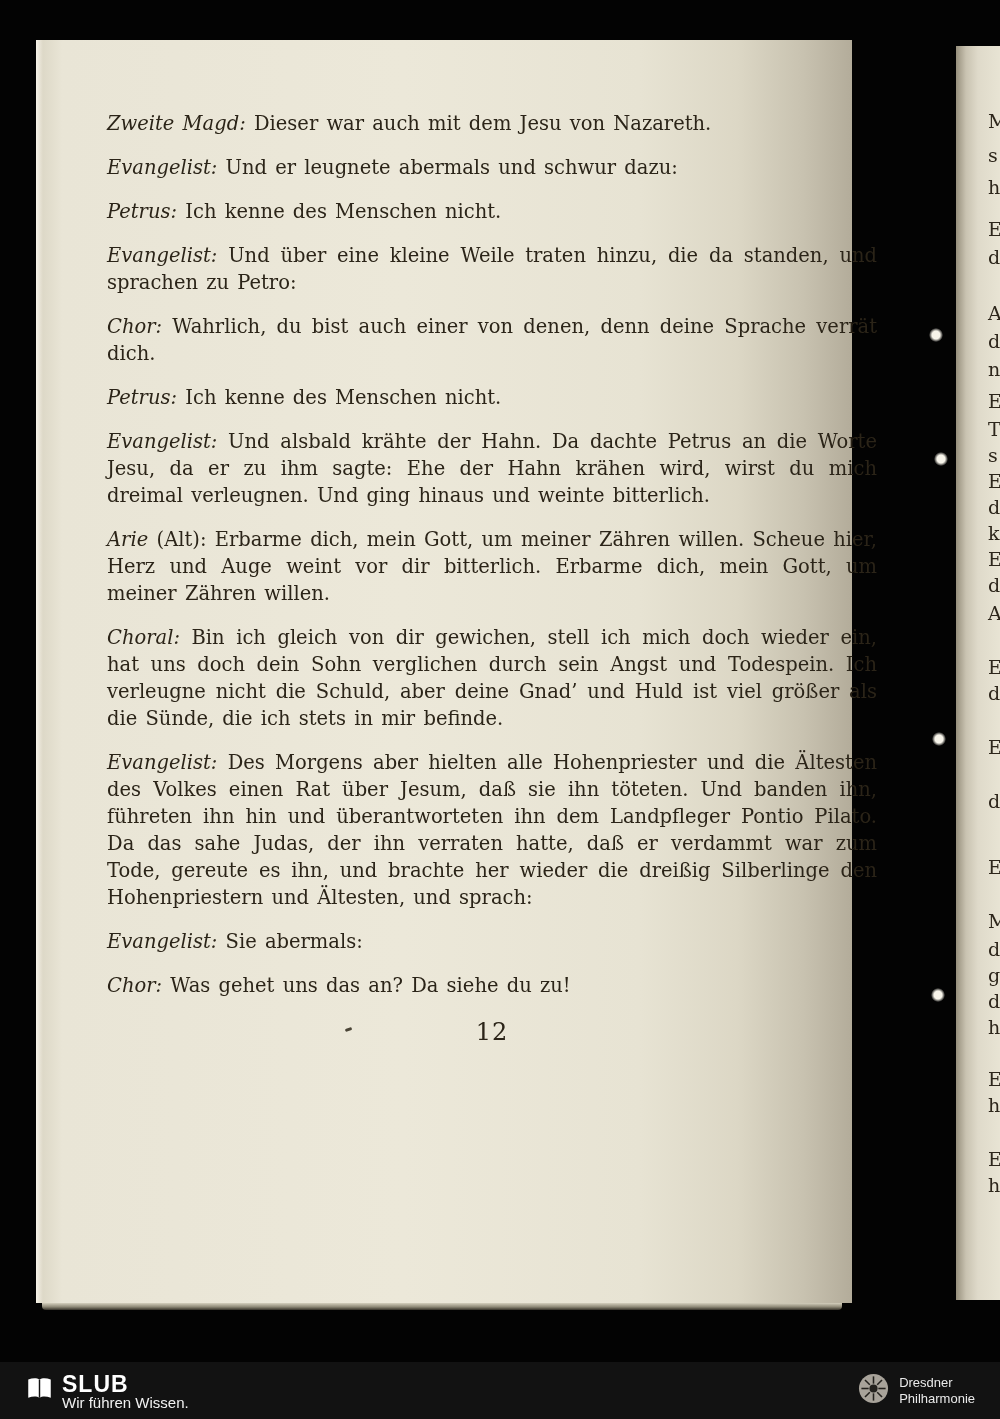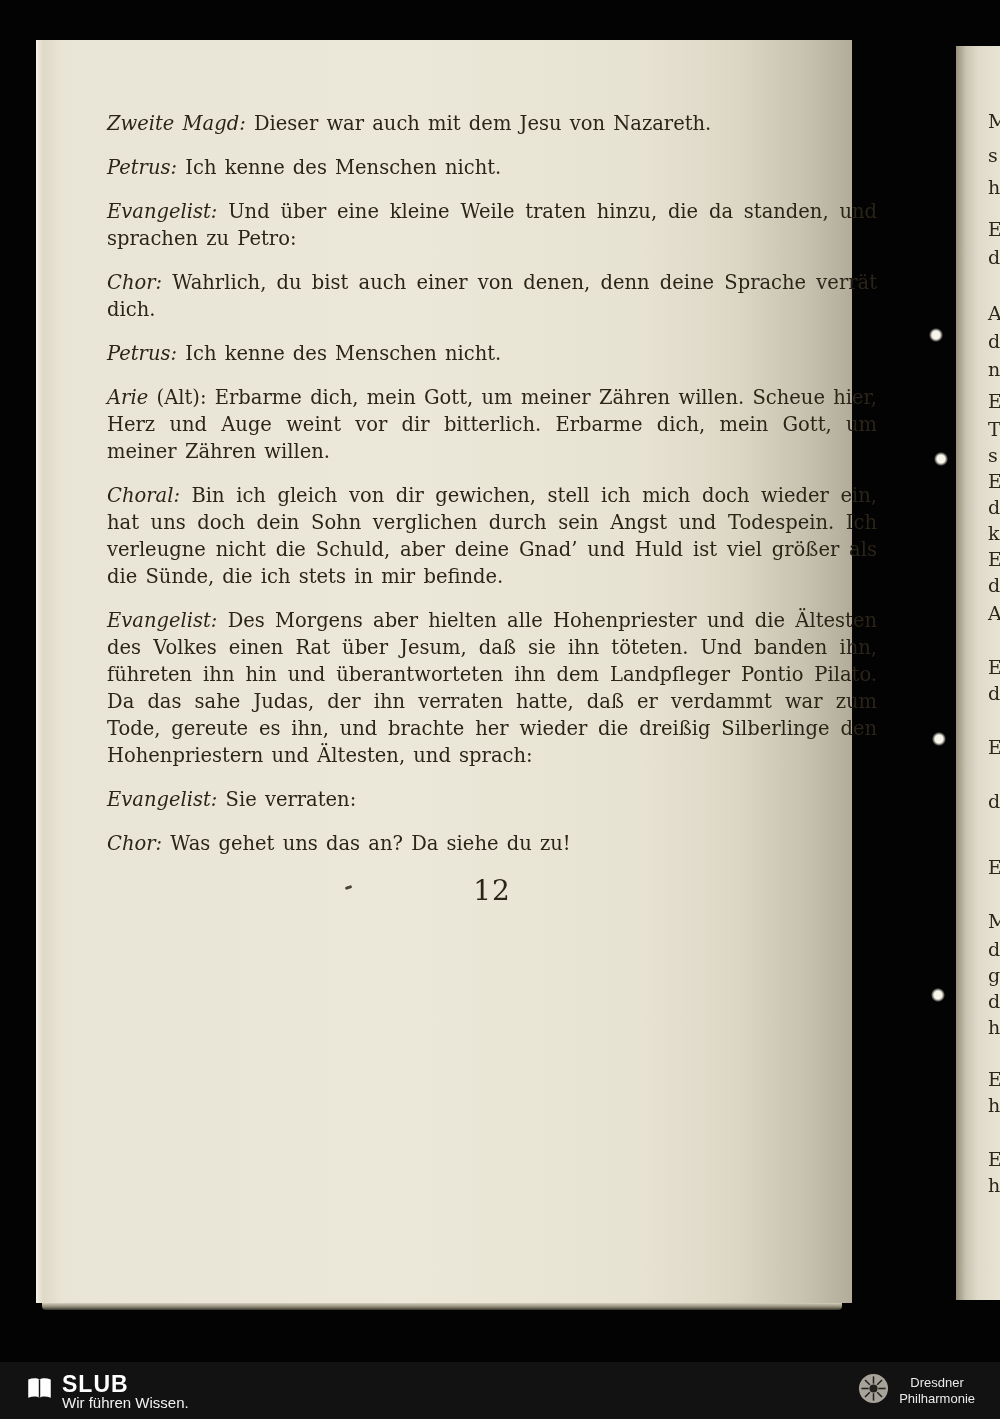--- a/index.html
+++ b/index.html
@@ -39,21 +39,21 @@
     text-align:justify;
     word-spacing:2px;
   }
   .para { margin-bottom:17px; }
   .speaker { font-style:italic; }
 
   .page-number {
     position:relative;
     text-align:center;
     margin-top:20px;
-    font-size:28px;
+    font-size:24px;
     letter-spacing:1px;
     color:#2b2418;
   }
   .page-number::before {          
     content:""; position:absolute; left:238px; top:9px;
     width:7px; height:3px; background:#4a4436; border-radius:2px;
     transform:rotate(-18deg);
   }
 
   .fleck {                        
@@ -82,37 +82,39 @@
     position:absolute; left:0; right:0; bottom:0; height:57px;
     background:#121212;
     font-family:"Liberation Sans", sans-serif;
     display:flex; align-items:center; justify-content:space-between;
   }
   .brand-left { display:flex; align-items:center; gap:9px; margin-left:26px; }
   .brand-left .txt { display:flex; flex-direction:column; }
   .slub-name { color:#ffffff; font-weight:bold; font-size:23px; letter-spacing:1px; line-height:24px; }
   .slub-tagline { color:#f2f2f2; font-size:15px; line-height:13px; }
   .brand-right { display:flex; align-items:center; gap:10px; margin-right:25px; }
-  .partner-text { color:#eaeaea; font-size:13px; line-height:16px;text-align:center; }
+  .partner-text { color:#eaeaea; font-size:13px; line-height:16px; }
 </style>
 </head>
 <body>
 
 <div class="scan-page">
   <div class="text-block">
     <div>
         <p class="para"><span class="speaker">Zweite Magd:</span><span> Dieser war auch mit dem Jesu von Nazareth.</span></p>
+        <p class="para"><span class="speaker">Evangelist:</span><span> Und er leugnete abermals und schwur dazu:</span></p>
         <p class="para"><span class="speaker">Petrus:</span><span> Ich kenne des Menschen nicht.</span></p>
         <p class="para"><span class="speaker">Evangelist:</span><span> Und über eine kleine Weile traten hinzu, die da standen, und sprachen zu Petro:</span></p>
         <p class="para"><span class="speaker">Chor:</span><span> Wahrlich, du bist auch einer von denen, denn deine Sprache verrät dich.</span></p>
         <p class="para"><span class="speaker">Petrus:</span><span> Ich kenne des Menschen nicht.</span></p>
+        <p class="para"><span class="speaker">Evangelist:</span><span> Und alsbald krähte der Hahn. Da dachte Petrus an die Worte Jesu, da er zu ihm sagte: Ehe der Hahn krähen wird, wirst du mich dreimal verleugnen. Und ging hinaus und weinte bitterlich.</span></p>
         <p class="para"><span class="speaker">Arie</span><span> (Alt): Erbarme dich, mein Gott, um meiner Zähren willen. Scheue hier, Herz und Auge weint vor dir bitterlich. Erbarme dich, mein Gott, um meiner Zähren willen.</span></p>
         <p class="para"><span class="speaker">Choral:</span><span> Bin ich gleich von dir gewichen, stell ich mich doch wieder ein, hat uns doch dein Sohn verglichen durch sein Angst und Todespein. Ich verleugne nicht die Schuld, aber deine Gnad’ und Huld ist viel größer als die Sünde, die ich stets in mir befinde.</span></p>
         <p class="para"><span class="speaker">Evangelist:</span><span> Des Morgens aber hielten alle Hohenpriester und die Ältesten des Volkes einen Rat über Jesum, daß sie ihn töteten. Und banden ihn, führeten ihn hin und überantworteten ihn dem Landpfleger Pontio Pilato. Da das sahe Judas, der ihn verraten hatte, daß er verdammt war zum Tode, gereute es ihn, und brachte her wieder die dreißig Silberlinge den Hohenpriestern und Ältesten, und sprach:</span></p>
-        <p class="para"><span class="speaker">Evangelist:</span><span> Sie verraten:</span></p>
+        <p class="para"><span class="speaker">Evangelist:</span><span> Sie abermals:</span></p>
         <p class="para"><span class="speaker">Chor:</span><span> Was gehet uns das an? Da siehe du zu!</span></p>
       </div>
     <div class="page-number">12</div>
   </div>
   <div class="fleck" style="left:893px; top:288px;"></div>
   <div class="fleck" style="left:898px; top:412px;"></div>
   <div class="fleck" style="left:896px; top:692px;"></div>
   <div class="fleck" style="left:895px; top:948px;"></div>
 </div>
 

